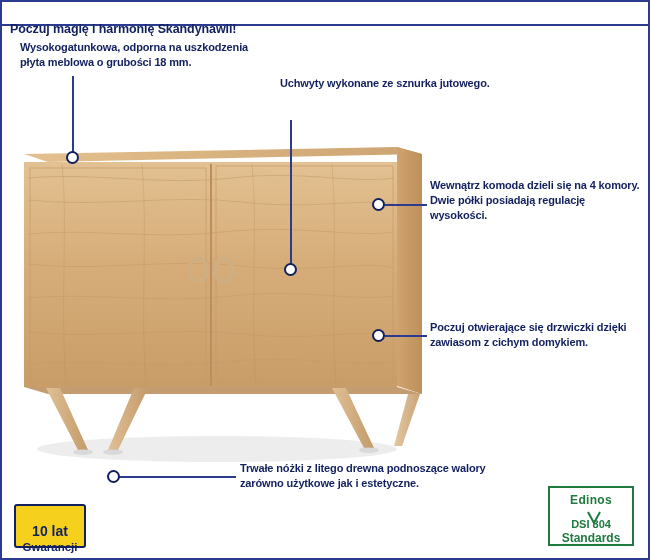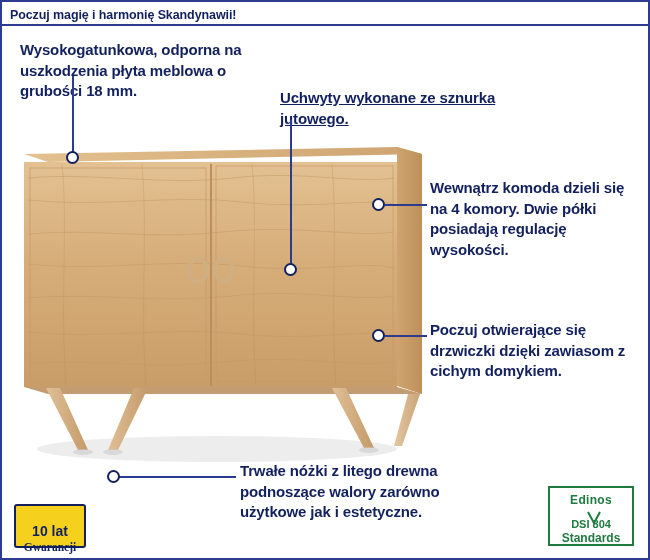--- a/index.html
+++ b/index.html
@@ -27,21 +27,21 @@
     left: 0;
     top: 0;
     width: 646px;
     height: 24px;
     border-bottom: 2px solid #2b3b8f;
     box-sizing: border-box;
   }
   .header-title {
     position: absolute;
     left: 8px;
-    top: 6px;
+    top: 20px;
     font-size: 12.5px;
     font-weight: bold;
     color: #12205e;
     letter-spacing: -0.1px;
   }
   
   .logo {
     position: absolute;
     right: 10px;
     top: 30px;
@@ -61,28 +61,28 @@
   .chair {
     position: absolute;
     left: 8px;
     top: 0;
     width: 62px;
     height: 62px;
   }
   
   .callout {
     position: absolute;
-    font-size: 15px;
+    font-size: 11px;
     line-height: 1.38;
     font-weight: bold;
     color: #12205e;
     letter-spacing: -0.15px;
   }
   .c1 { left: 18px;  top: 38px;  width: 240px; }
-  .c2 { left: 278px; top: 86px;  width: 220px; text-decoration: underline; }
+  .c2 { left: 278px; top: 74px;  width: 220px; }
   .c3 { left: 428px; top: 176px; width: 212px; }
   .c4 { left: 428px; top: 318px; width: 212px; }
   .c5 { left: 238px; top: 459px; width: 250px; }
 
   
   .dot {
     position: absolute;
     width: 13px;
     height: 13px;
     border-radius: 50%;
@@ -107,21 +107,21 @@
     border: 2px solid #12205e;
     border-radius: 3px;
     box-sizing: border-box;
     text-align: center;
     color: #12205e;
     font-weight: bold;
     font-size: 14px;
     line-height: 1.0;
     padding-top: 18px;
   }
-  .badge .small { font-size: 11.5px; display:block; margin-top:4px;font-family:Liberation Serif, serif; }
+  .badge .small { font-size: 11.5px; display:block; margin-top:4px; }
 
   
   .edinos {
     position: absolute;
     right: 14px;
     bottom: 12px;
     width: 86px;
     height: 60px;
     border: 2px solid #1f7a3f;
     box-sizing: border-box;

